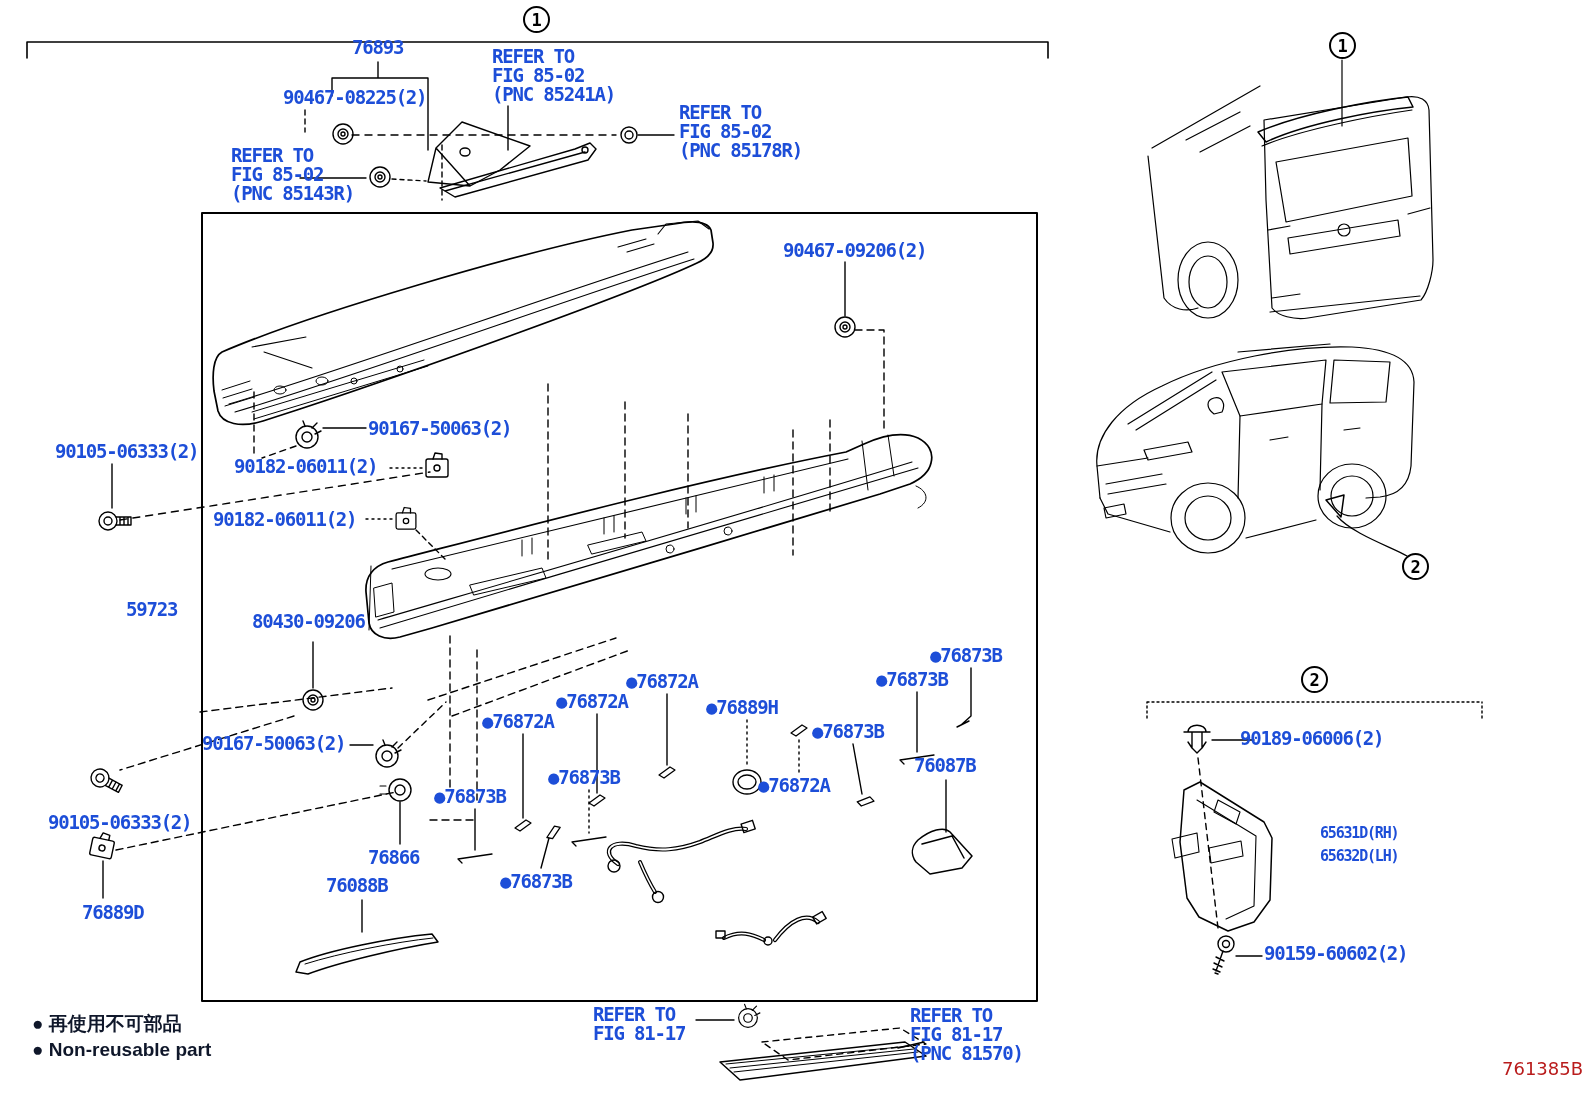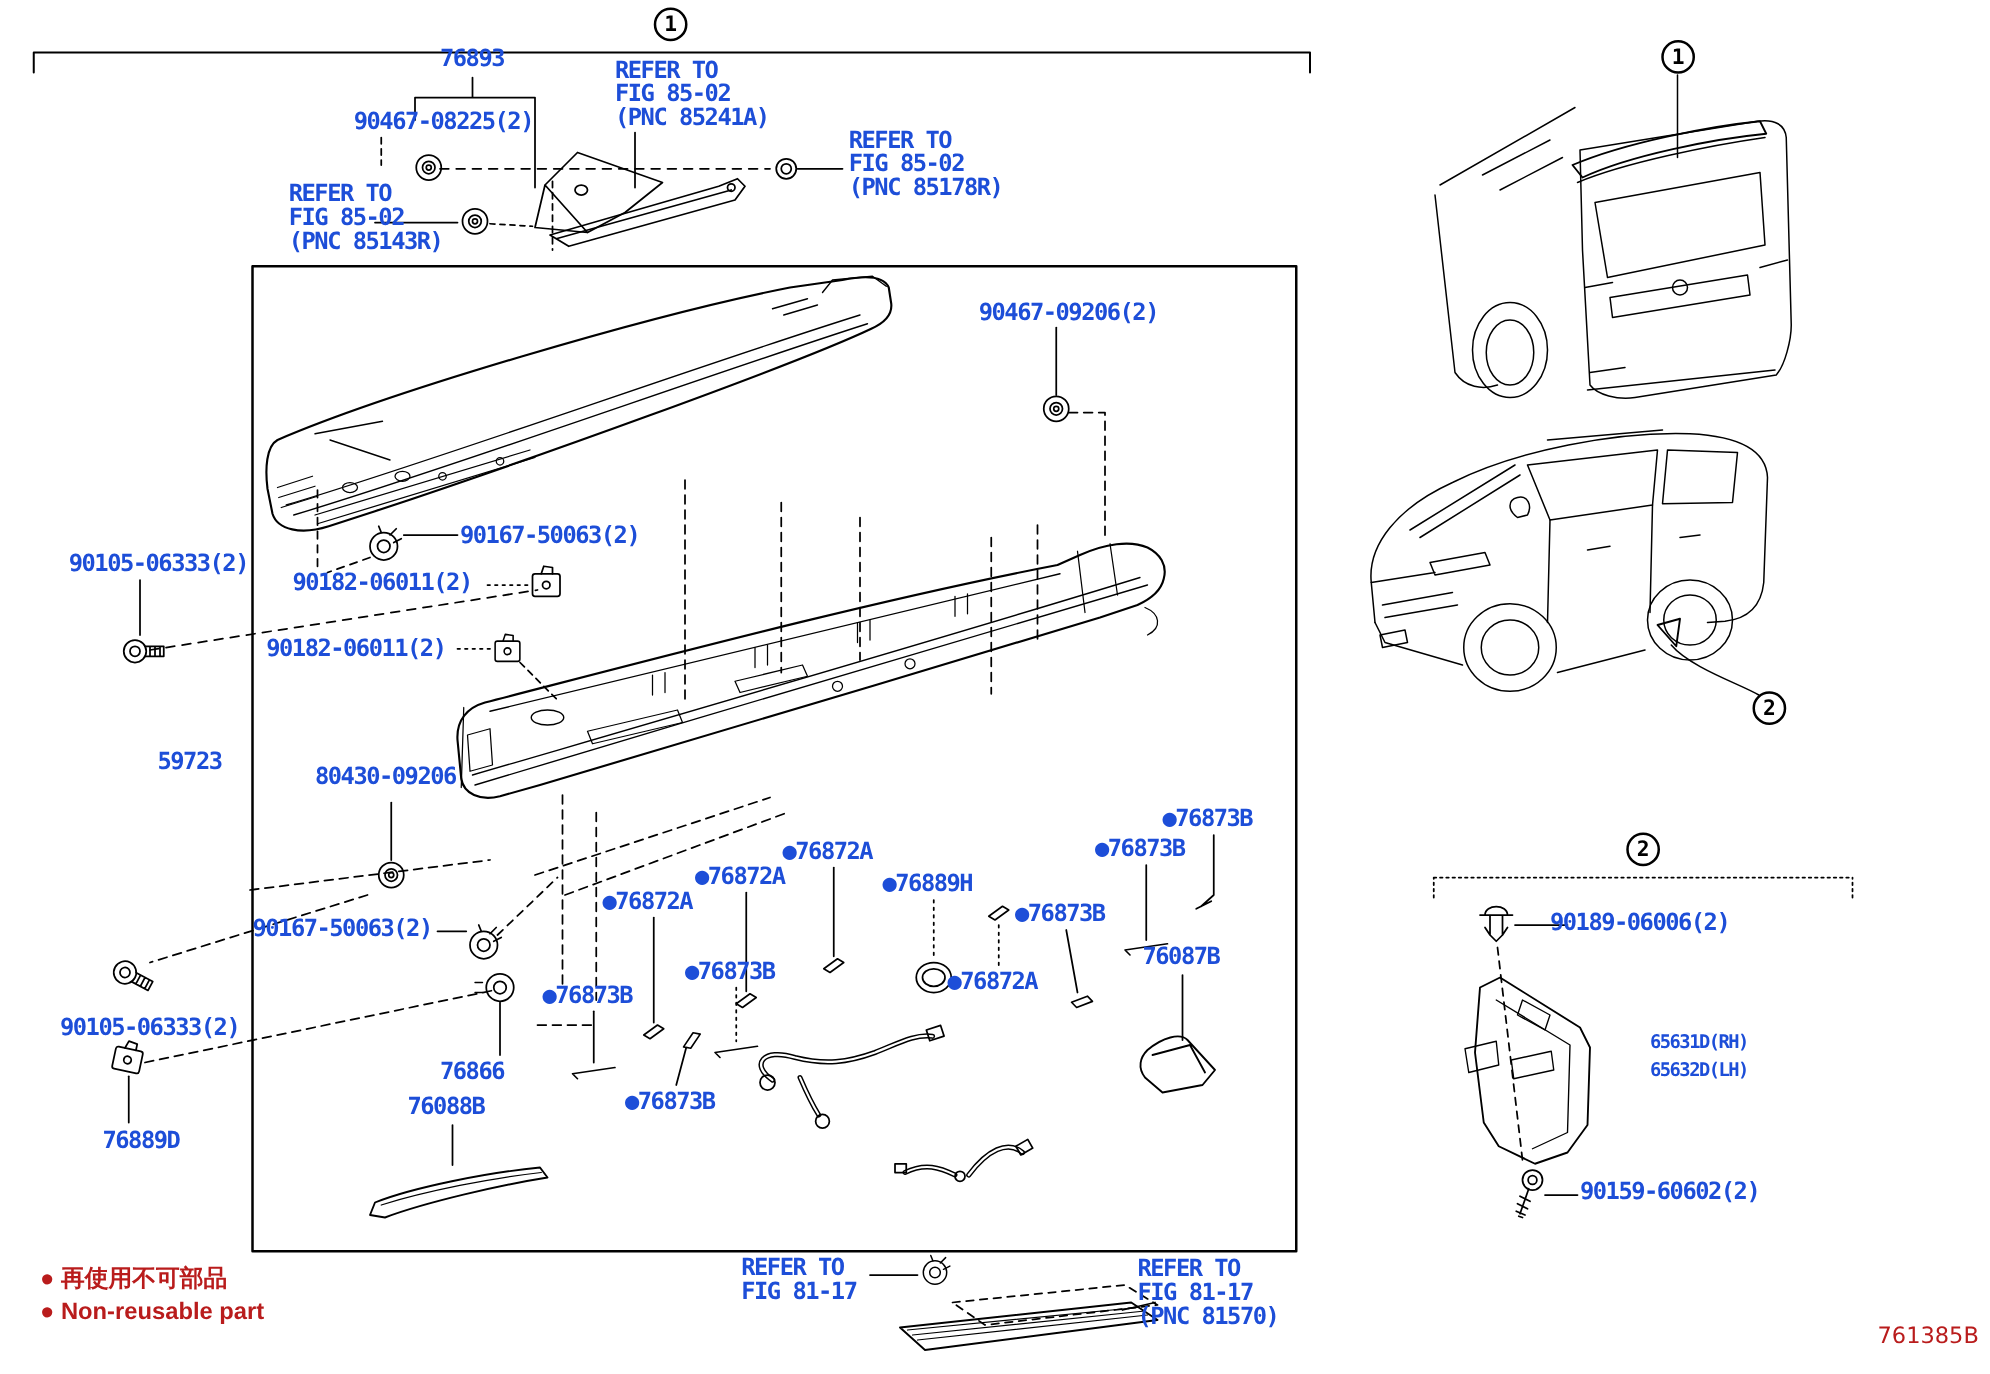--- a/index.html
+++ b/index.html
@@ -5,21 +5,21 @@
   html,body{margin:0;padding:0;background:#fff;}
   #stage{position:relative;width:1592px;height:1099px;background:#fff;overflow:hidden;
          font-family:"DejaVu Sans Mono",monospace;}
   #art{position:absolute;left:0;top:0;width:1592px;height:1099px;}
   .pl{position:absolute;font:bold 19px "DejaVu Sans Mono",monospace;letter-spacing:-1.2px;
       line-height:19px;white-space:pre;color:#1d4ed8;}
   .co{position:absolute;width:27px;height:27px;border:2px solid #000;border-radius:50%;
       display:flex;align-items:center;justify-content:center;
       font:bold 17px "DejaVu Sans Mono",monospace;color:#000;background:#fff;box-sizing:border-box;}
   .lg{position:absolute;font:bold 19px "Liberation Sans",sans-serif;letter-spacing:0;
-      line-height:20px;white-space:pre;color:#b91c1c;}
+      line-height:20px;white-space:pre;color:#0f172a;}
   .code{position:absolute;font:18px "DejaVu Sans",sans-serif;color:#b91c1c;}
 </style>
 </head>
 <body>
 
 <div id="stage">
 
 <svg id="art" viewBox="0 0 1592 1099" xmlns="http://www.w3.org/2000/svg">
   <defs>
     <g id="g-grommet" fill="none" stroke="#000" stroke-width="1.4">
@@ -280,21 +280,21 @@
   <div class="pl" style="left:783px;top:241px">90467-09206(2)</div>
   <div class="pl" style="left:368px;top:419px">90167-50063(2)</div>
   <div class="pl" style="left:55px;top:442px">90105-06333(2)</div>
   <div class="pl" style="left:234px;top:457px">90182-06011(2)</div>
   <div class="pl" style="left:213px;top:510px">90182-06011(2)</div>
   <div class="pl" style="left:126px;top:600px">59723</div>
   <div class="pl" style="left:252px;top:612px">80430-09206</div>
   <div class="pl" style="left:202px;top:734px">90167-50063(2)</div>
   <div class="pl" style="left:48px;top:813px">90105-06333(2)</div>
   <div class="pl" style="left:82px;top:903px">76889D</div>
-  <div class="pl" style="left:352px;top:848px">76866</div>
+  <div class="pl" style="left:368px;top:848px">76866</div>
   <div class="pl" style="left:326px;top:876px">76088B</div>
   <div class="pl" style="left:914px;top:756px">76087B</div>
   <div class="pl" style="left:593px;top:1005px">REFER TO
 FIG 81-17</div>
   <div class="pl" style="left:910px;top:1006px">REFER TO
 FIG 81-17
 (PNC 81570)</div>
   <div class="pl" style="left:1240px;top:729px">90189-06006(2)</div>
   <div class="pl" style="left:1320px;top:822px;font-size:15px;line-height:23px">65631D(RH)
 65632D(LH)</div>

